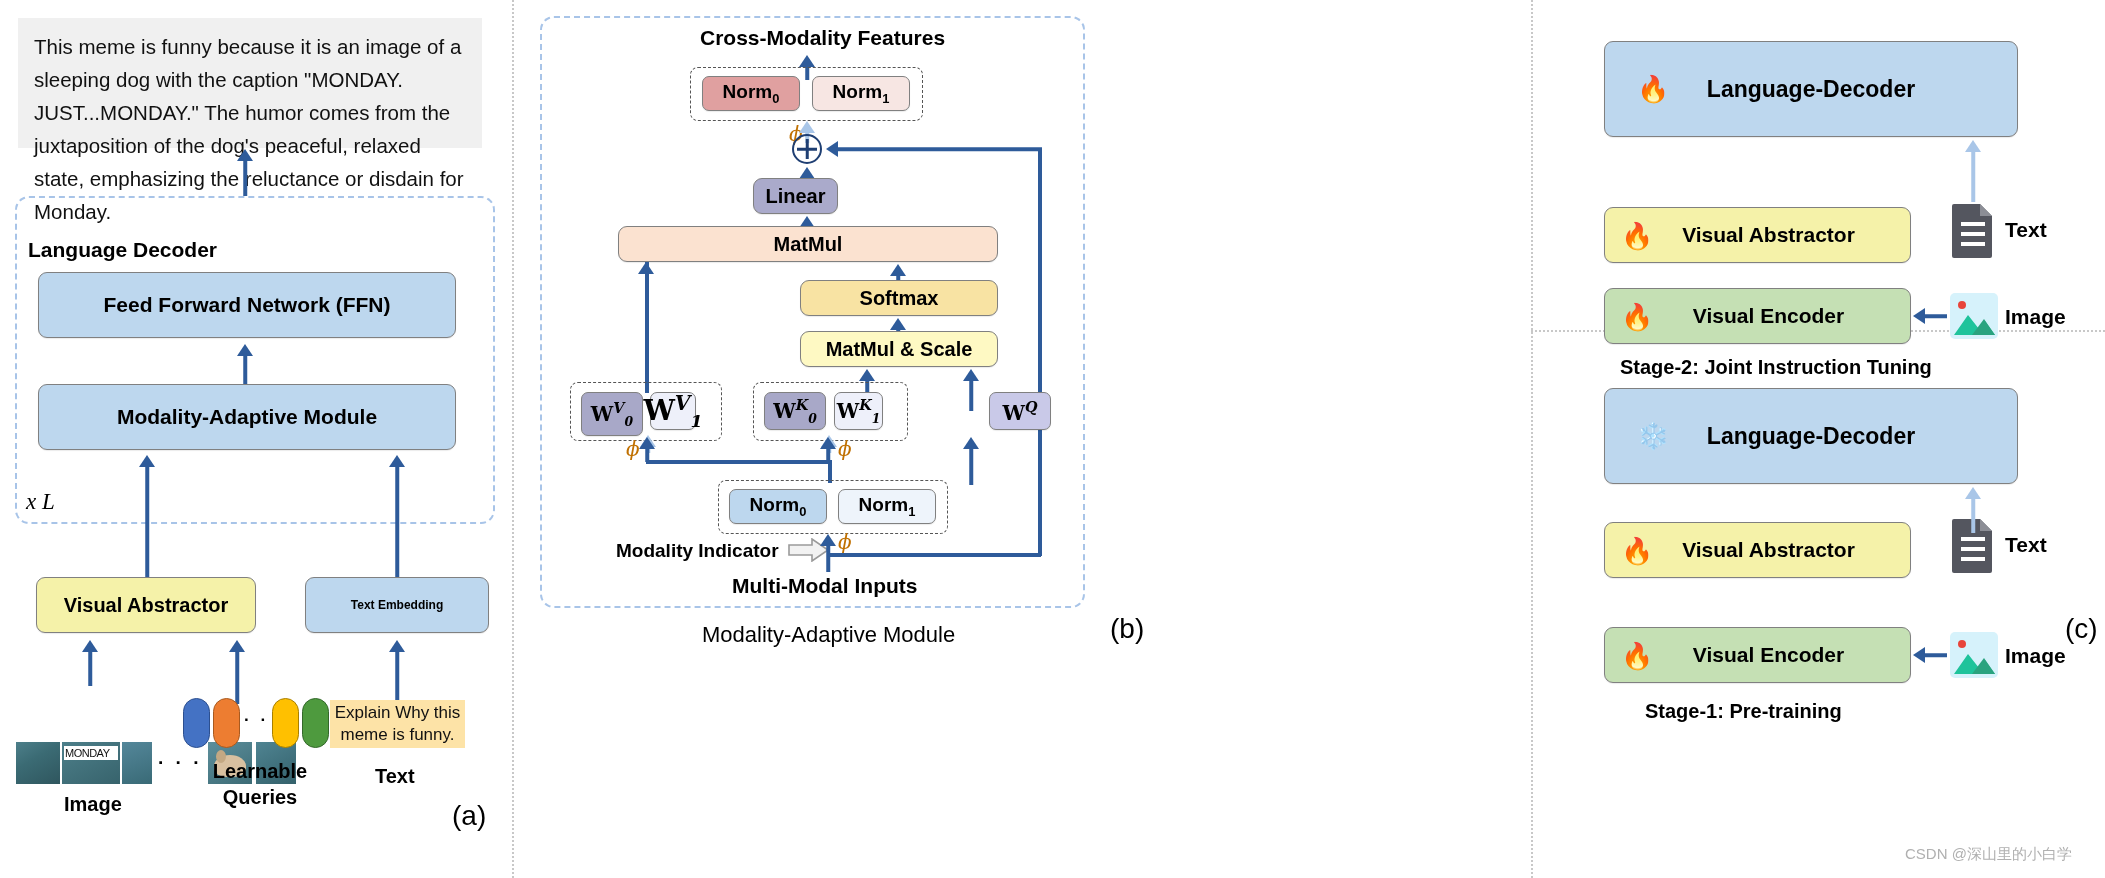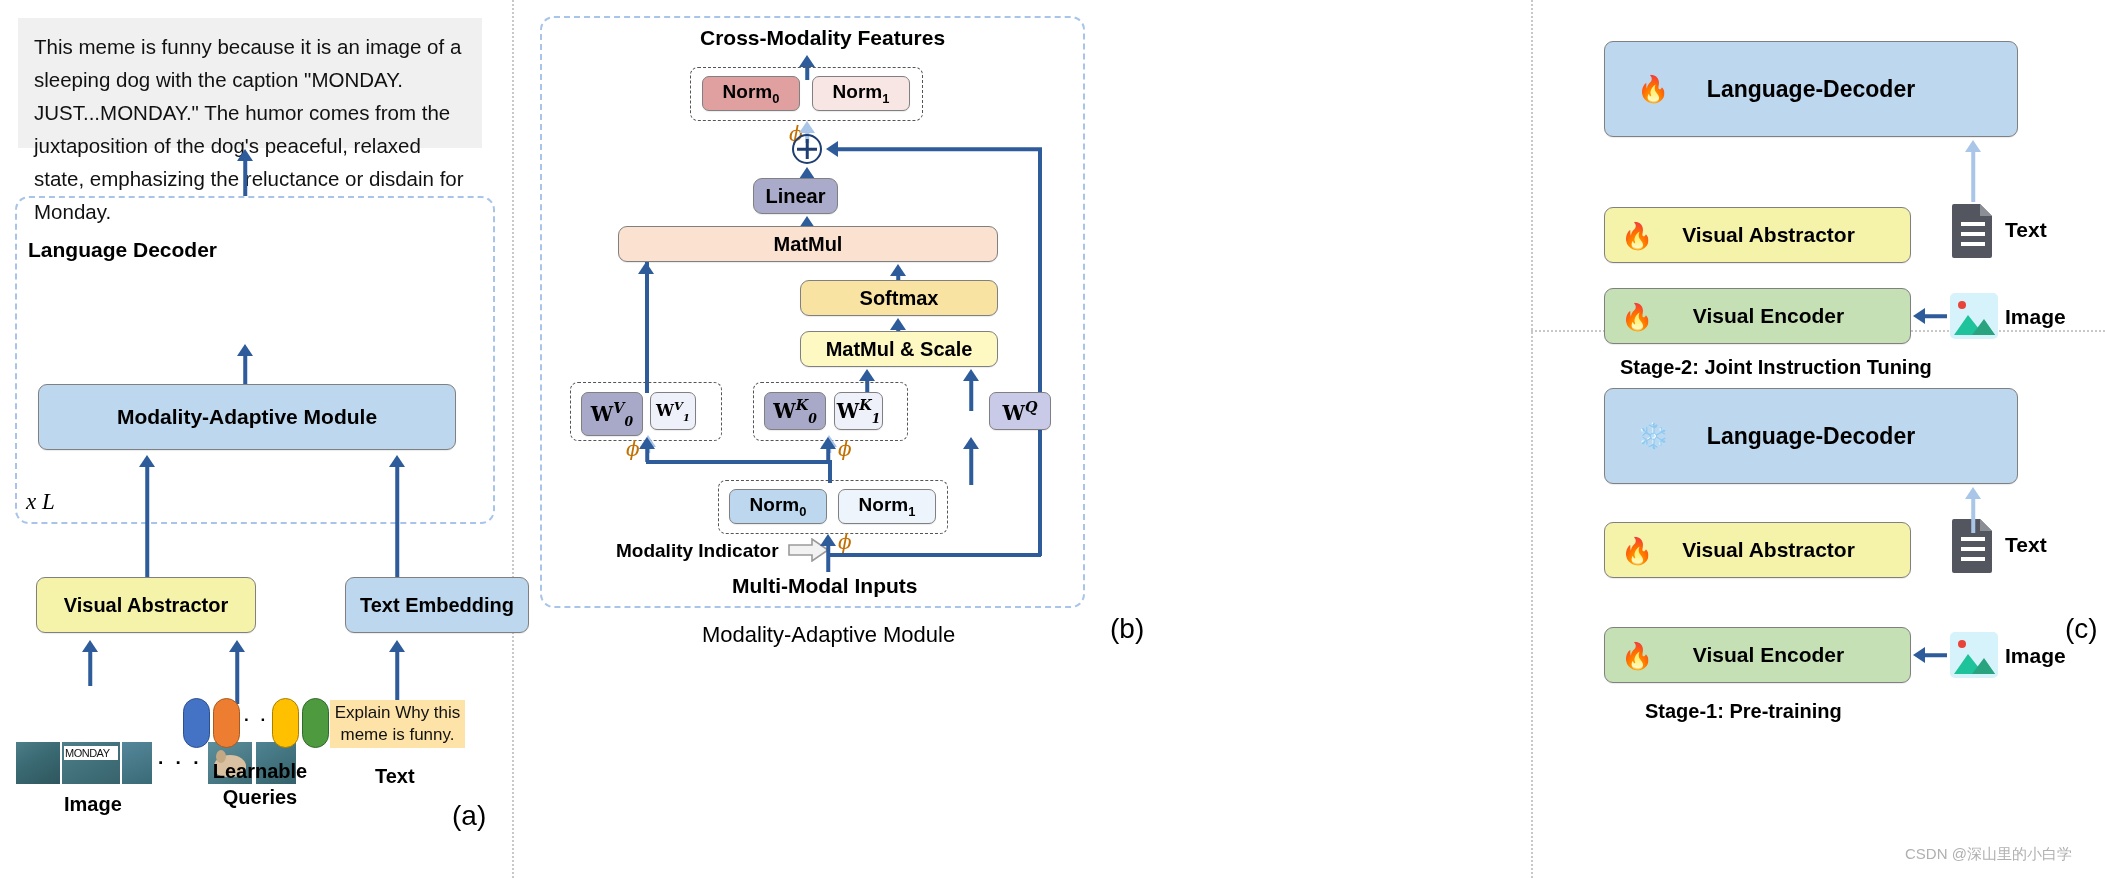--- a/index.html
+++ b/index.html
@@ -133,20 +133,23 @@
   <div class="caption-box" style="left:18px; top:18px; width:464px; height:130px;">This meme is funny because it is an image of a sleeping dog with the caption "MONDAY. JUST...MONDAY." The humor comes from the juxtaposition of the dog's peaceful, relaxed state, emphasizing the reluctance or disdain for Monday.</div>
 
   <div class="arrow-v" style="left:245px; top:149px; height:47px;">
     <div class="head"></div>
       <div class="shaft" style="top:10px; height:37px;"></div>
   </div>
 
   <div class="dashed-frame" style="left:15px; top:196px; width:480px; height:328px;"></div>
   <div class="lbl" style="left:28px; top:238px; font-size:21px;">Language Decoder</div>
 
+  <div class="box blue" style="left:38px; top:272px; width:418px; height:66px; font-size:21px;">
+    <span>Feed Forward Network (FFN)</span>
+  </div>
 
   <div class="arrow-v" style="left:245px; top:344px; height:40px;">
     <div class="head"></div>
       <div class="shaft" style="top:10px; height:30px;"></div>
   </div>
 
   <div class="box blue" style="left:38px; top:384px; width:418px; height:66px; font-size:21px;">
     <span>Modality-Adaptive Module</span>
   </div>
 
@@ -159,21 +162,21 @@
 
   <div class="arrow-v" style="left:397px; top:455px; height:122px;">
     <div class="head"></div>
       <div class="shaft" style="top:10px; height:112px;"></div>
   </div>
 
   <div class="box yellow" style="left:36px; top:577px; width:220px; height:56px; font-size:20px;">
     <span>Visual Abstractor</span>
   </div>
 
-  <div class="box blue" style="left:305px; top:577px; width:184px; height:56px; font-size:20px;margin-left:40px;">
+  <div class="box blue" style="left:305px; top:577px; width:184px; height:56px; font-size:12px;">
     <span>Text Embedding</span>
   </div>
 
   <div class="arrow-v" style="left:90px; top:640px; height:46px;">
     <div class="head"></div>
       <div class="shaft" style="top:10px; height:36px;"></div>
   </div>
   <div class="arrow-v" style="left:237px; top:640px; height:64px;">
     <div class="head"></div>
       <div class="shaft" style="top:10px; height:54px;"></div>
@@ -291,21 +294,21 @@
   </div>
   <div class="arrow-v" style="left:971px; top:369px; height:42px;">
     <div class="head"></div>
       <div class="shaft" style="top:10px; height:32px;"></div>
   </div>
 
   <div class="dashed-grey" style="left:570px; top:382px; width:152px; height:59px;"></div>
   <div class="box purpleblock" style="left:581px; top:392px; width:62px; height:44px; font-size:20px; border-radius:7px;">
     <span class="mathW"><span>W</span><span class="mathsup">V</span><span class="mathsub">0</span></span>
   </div>
-  <div class="box whiteblock" style="left:650px; top:392px; width:46px; height:38px; font-size:16px; border-radius:7px;">
+  <div class="box whiteblock" style="left:650px; top:392px; width:46px; height:38px; font-size:28px; border-radius:7px;">
     <span class="mathW"><span>W</span><span class="mathsup">V</span><span class="mathsub">1</span></span>
   </div>
 
   <div class="dashed-grey" style="left:753px; top:382px; width:155px; height:59px;"></div>
   <div class="box purpleblock" style="left:764px; top:392px; width:62px; height:38px; font-size:20px; border-radius:7px;">
     <span class="mathW"><span>W</span><span class="mathsup">K</span><span class="mathsub">0</span></span>
   </div>
   <div class="box whiteblock" style="left:834px; top:392px; width:49px; height:38px; font-size:20px; border-radius:7px;">
     <span class="mathW"><span>W</span><span class="mathsup">K</span><span class="mathsub">1</span></span>
   </div>

